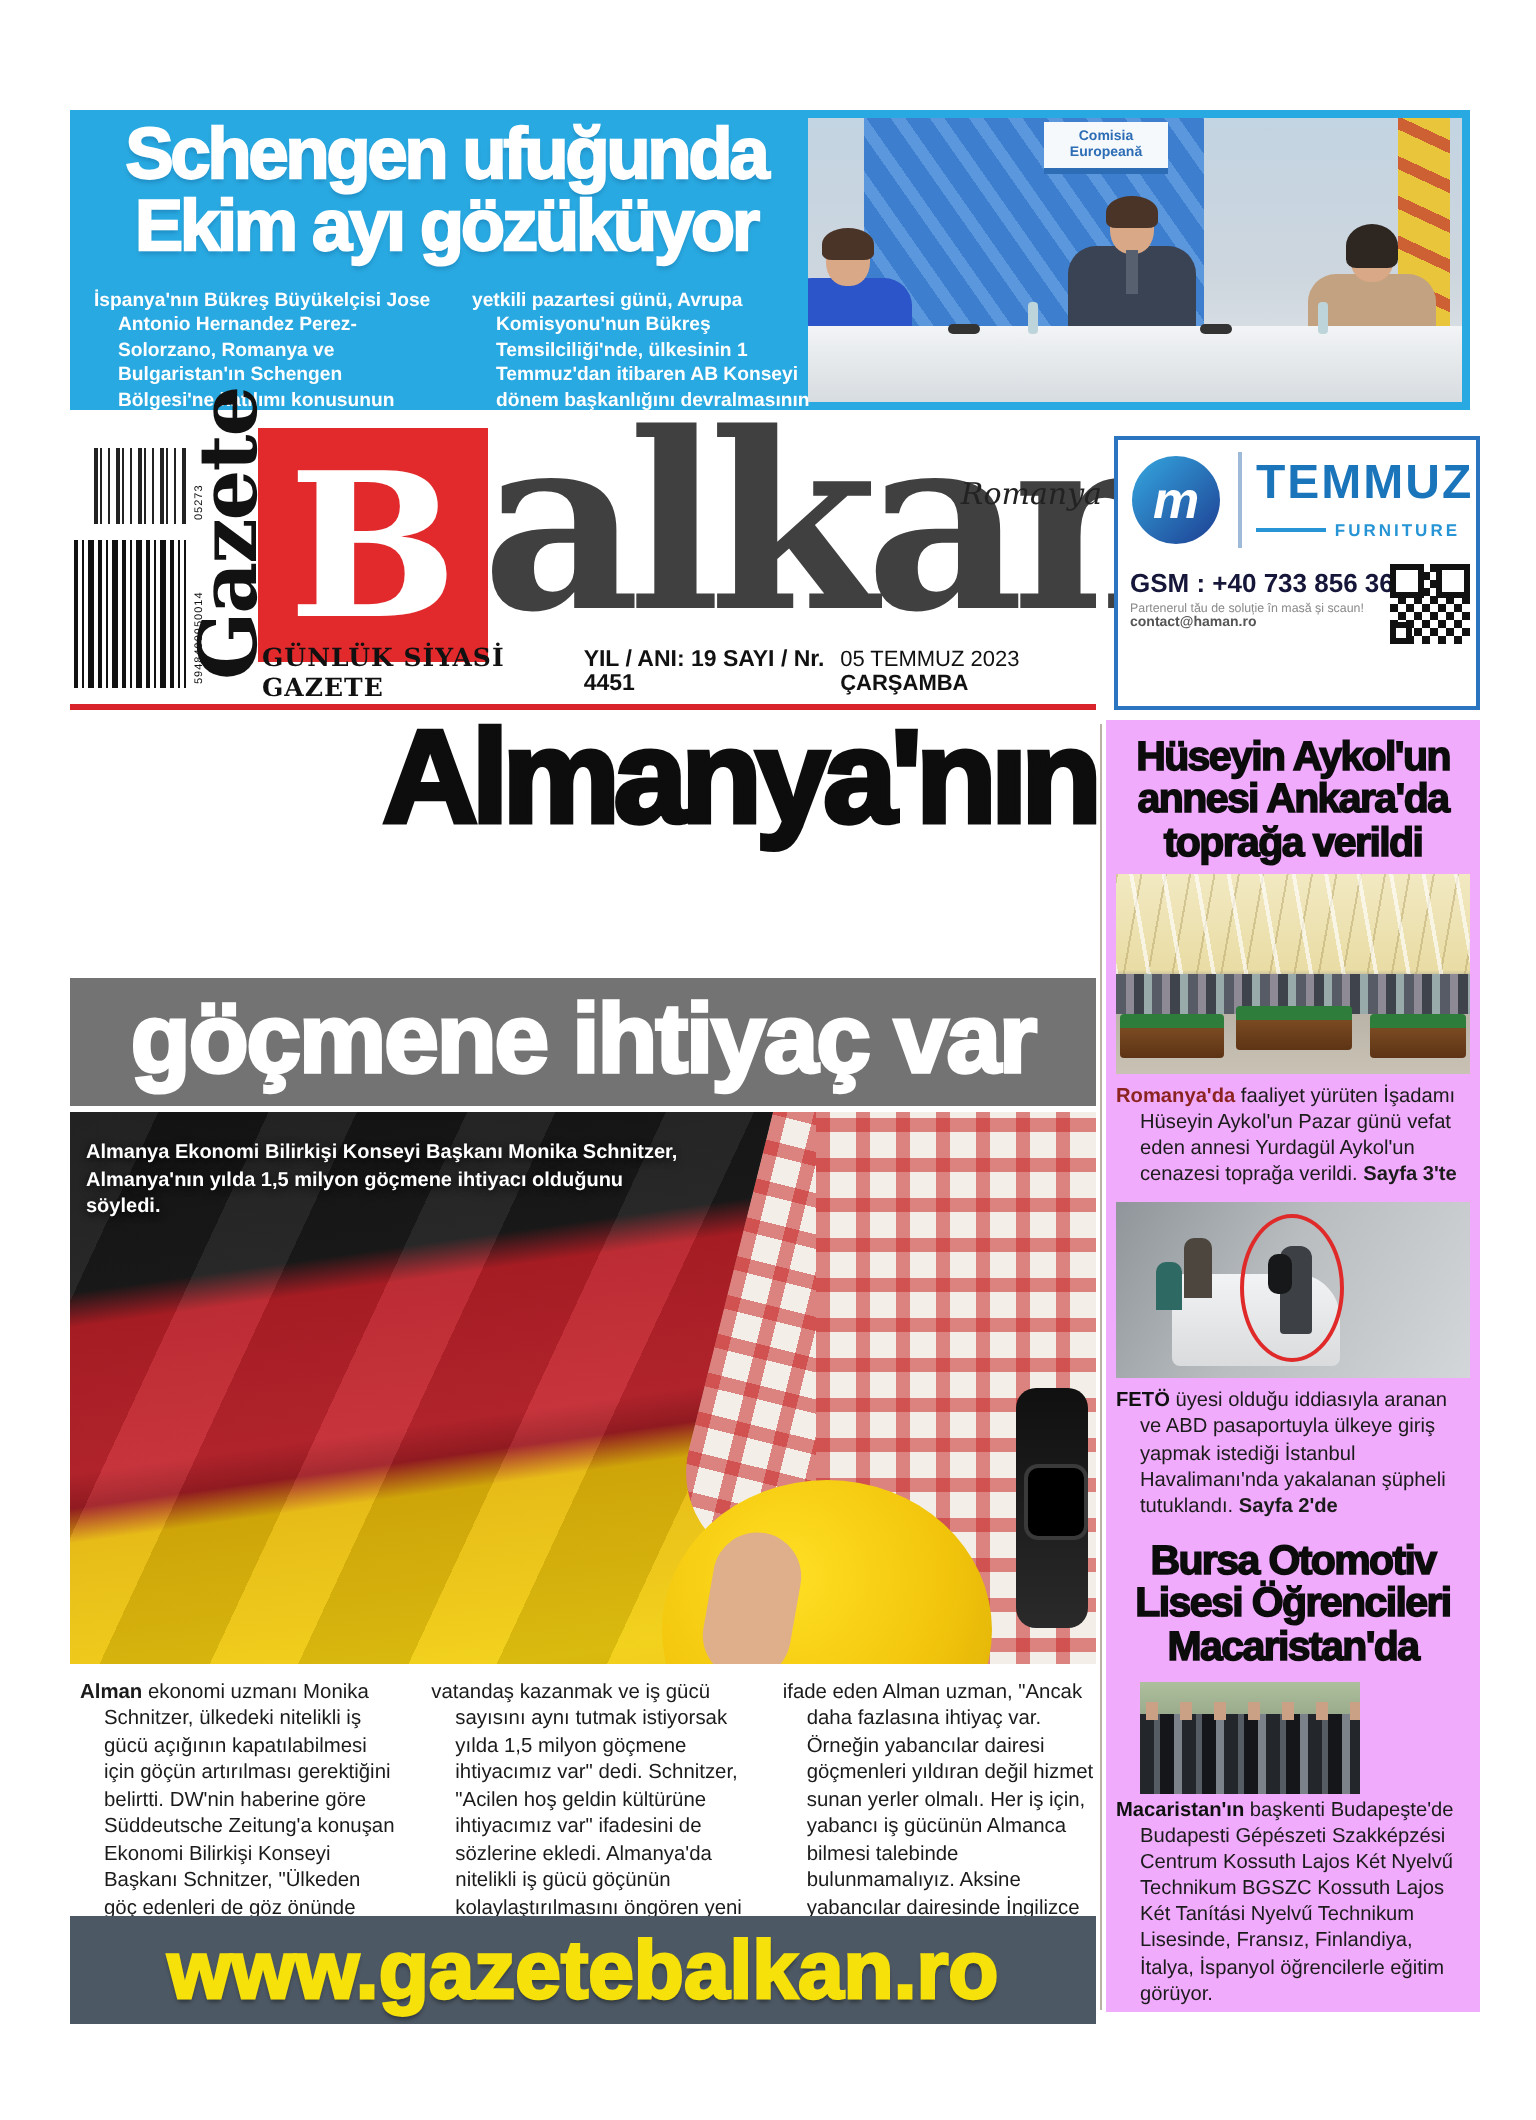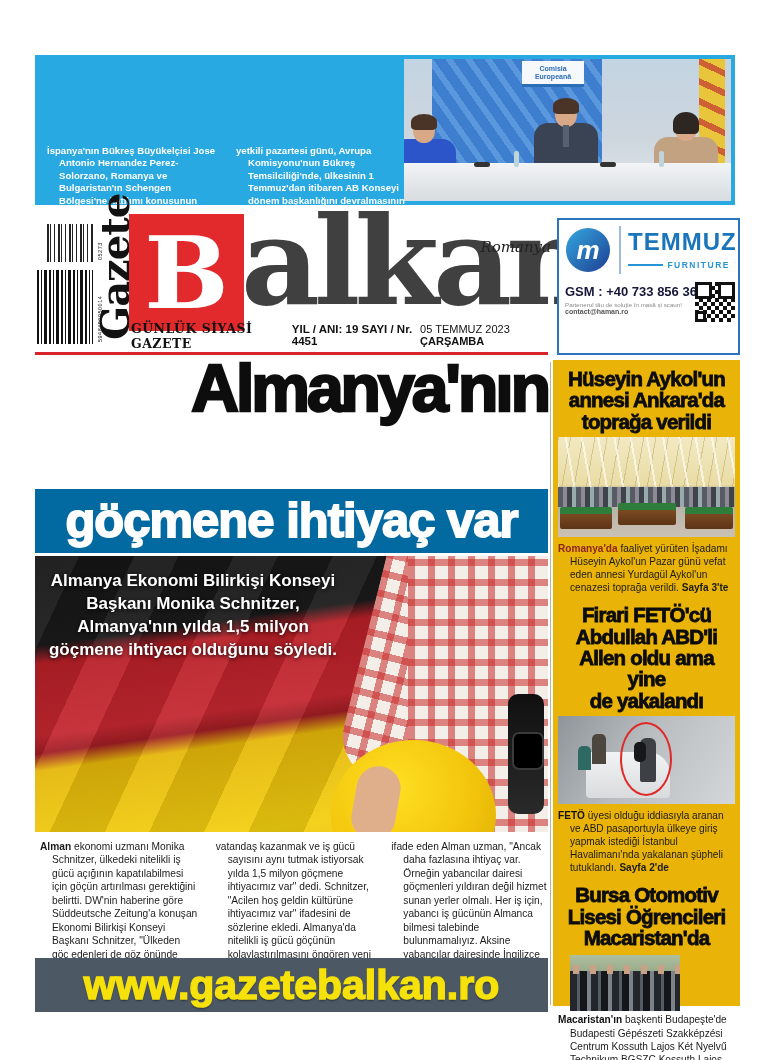--- a/index.html
+++ b/index.html
@@ -91,21 +91,21 @@
   .h-qr { position:absolute; right:3px; top:2px; width:40px; height:40px;
           background:repeating-conic-gradient(#111 0% 25%, #fff 0% 50%); background-size:8px 8px; }
   .h-qr:before, .h-qr:after, .h-qr .qr3 { content:""; position:absolute; width:11px; height:11px;
           border:3px solid #111; background:#fff; }
   .h-qr:before { left:0; top:0; } .h-qr:after { right:0; top:0; } .h-qr .qr3 { left:0; bottom:0; }
 
   
   #lead-headline { position:absolute; left:35px; top:356px; width:513px; text-align:right;
                    font-weight:bold; font-size:66px; line-height:0.98; letter-spacing:-3px;
                    color:#0d0d0d; -webkit-text-stroke:2.5px #0d0d0d; }
-  #red-bar { position:absolute; left:35px; top:489px; width:513px; height:64px; background:#0369a1;
+  #red-bar { position:absolute; left:35px; top:489px; width:513px; height:64px; background:#737373;
              color:#fff; font-weight:bold; font-size:49px; text-align:center; line-height:62px;
              letter-spacing:-1px; -webkit-text-stroke:1.8px #fff; }
   #main-photo { position:absolute; left:35px; top:556px; width:513px; height:276px; overflow:hidden;
                 background:linear-gradient(172deg,#141414 0%,#1b1b1b 26%,#b81f27 31%,#c42730 52%,#a01d24 57%,#e5b70a 62%,#f2cf10 88%,#e8bf08 100%); }
   .flag-sheen { position:absolute; inset:0;
                 background:repeating-linear-gradient(115deg,rgba(255,255,255,.06) 0 40px,rgba(0,0,0,.10) 40px 90px); }
   .shirt-torso { position:absolute; right:-10px; top:-10px; width:150px; height:300px; background:#f3efe8;
                  background-image:repeating-linear-gradient(90deg,rgba(200,42,42,.55) 0 7px,rgba(0,0,0,0) 7px 20px),
                                   repeating-linear-gradient(0deg,rgba(200,42,42,.55) 0 7px,rgba(0,0,0,0) 7px 20px); }
   .shirt-arm { position:absolute; right:90px; top:-30px; width:95px; height:260px; border-radius:0 0 48px 48px;
@@ -114,39 +114,39 @@
                                 repeating-linear-gradient(0deg,rgba(200,42,42,.55) 0 7px,rgba(0,0,0,0) 7px 20px); }
   .hand { position:absolute; right:150px; bottom:-8px; width:44px; height:74px; border-radius:22px;
           background:#dfae8b; transform:rotate(10deg); }
   .helmet { position:absolute; right:52px; bottom:-58px; width:165px; height:150px; border-radius:50%;
             background:radial-gradient(circle at 38% 32%,#ffdf23,#f2c50c 55%,#d8a805); }
   .watch { position:absolute; right:4px; bottom:18px; width:36px; height:120px; border-radius:10px;
            background:linear-gradient(180deg,#101010,#2a2a2a); }
   .watch:before { content:""; position:absolute; left:4px; top:38px; width:28px; height:34px;
                   border-radius:7px; background:#000; border:2px solid #3a3a3a; }
   .photo-subhead { position:absolute; left:8px; top:14px; width:300px; color:#fff;
-                   font-size:17px; font-weight:bold; line-height:1.35; text-align:center;
+                   font-size:10px; font-weight:bold; line-height:1.35; text-align:left;
                    text-shadow:0 1px 4px rgba(0,0,0,.9); }
 
   
   #body-cols { position:absolute; left:40px; top:840px; width:510px; display:flex; gap:17px; }
   .news-col { width:159px; font-size:10.2px; line-height:1.32; color:#1b1b1b;
               padding-left:12px; text-indent:-12px; }
   .lead-word { font-weight:bold; }
   .page-ref { font-weight:bold; }
 
   
   #footer-banner { position:absolute; left:35px; top:958px; width:513px; height:54px; background:#4c5864;
                    display:flex; align-items:center; justify-content:center; }
   #footer-banner span { color:#f6e10a; font-size:41px; font-weight:bold; letter-spacing:0px;
                         -webkit-text-stroke:1.5px #f6e10a; text-shadow:0 2px 2px rgba(0,0,0,.4); }
 
   
   #sidebar-divider { position:absolute; left:550px; top:362px; width:1px; height:643px; background:#b9b2a4; }
-  #sidebar { position:absolute; left:553px; top:360px; width:187px; height:646px; background:#eab308;
+  #sidebar { position:absolute; left:553px; top:360px; width:187px; height:646px; background:#f0abfc;
              padding:5px 5px 0; }
   .sb-title { font-weight:bold; font-size:20.5px; line-height:1.04; text-align:center;
               letter-spacing:-0.8px; color:#0c0c0c; white-space:pre-line; margin:3px 0 5px;
               -webkit-text-stroke:0.8px #0c0c0c; }
   .sb-text { font-size:10.1px; line-height:1.3; color:#1b1b1b; padding-left:12px; text-indent:-12px; }
   .sb-lead-red { font-weight:bold; color:#8b2420; }
   .sb-lead { font-weight:bold; color:#111; }
   .sb-photo { position:relative; width:177px; overflow:hidden; margin:0 0 5px; }
   
   .ph-funeral { height:100px;
@@ -178,20 +178,22 @@
   .ph-students .heads { position:absolute; left:0; top:10px; width:100%; height:9px;
      background:repeating-linear-gradient(90deg,rgba(0,0,0,0) 0 3px,#caa184 3px 9px,rgba(0,0,0,0) 9px 17px); }
   .sb-article { margin-bottom:7px; overflow:hidden; }
 </style>
 </head>
 <body>
 
 <div id="page">
 
   <div id="top-banner">
+    <div class="banner-headline">Schengen ufuğunda
+Ekim ayı gözüküyor</div>
     <div class="banner-cols">
       <div class="bcol">İspanya'nın Bükreş Büyükelçisi Jose Antonio Hernandez Perez-Solorzano, Romanya ve Bulgaristan'ın Schengen Bölgesi'ne katılımı konusunun büyük olasılıkla Ekim ayında Adalet ve İçişleri Konseyi'nin (JAI) gündemine alınacağını söyledi. İspanyol</div>
       <div class="bcol"><span>yetkili pazartesi günü, Avrupa Komisyonu'nun Bükreş Temsilciliği'nde, ülkesinin 1 Temmuz'dan itibaren AB Konseyi dönem başkanlığını devralmasının vesilesiyle düzenlediği basın toplantısında şunları söyledi: </span><span class="page-ref">Sayfa 7'de</span></div>
     </div>
     <div class="banner-photo">
       <div class="bp-panel"></div>
       <div class="bp-sign">Comisia Europeană</div>
       <div class="bp-flag"></div>
       <div class="person p1">
           <div class="head">
@@ -298,24 +300,20 @@
         <div class="rays"></div>
         <div class="crowd"></div>
         <div class="casket c1"></div>
         <div class="casket c2"></div>
         <div class="casket c3"></div>
       </div>
       <div class="sb-text"><span class="sb-lead-red">Romanya'da</span><span> faaliyet yürüten İşadamı Hüseyin Aykol'un Pazar günü vefat eden annesi Yurdagül Aykol'un cenazesi toprağa verildi. </span><span class="page-ref">Sayfa 3'te</span></div>
     </div>
 
     <div class="sb-article">
-      <div class="sb-title">Firari FETÖ'cü
-Abdullah ABD'li
-Allen oldu ama yine
-de yakalandı</div>
       <div class="sb-photo ph-airport">
         <div class="desk"></div>
         <div class="fig1"></div>
         <div class="fig2"></div>
         <div class="suspect"></div>
         <div class="backpack"></div>
         <div class="ellipse"></div>
       </div>
       <div class="sb-text"><span class="sb-lead">FETÖ</span><span> üyesi olduğu iddiasıyla aranan ve ABD pasaportuyla ülkeye giriş yapmak istediği İstanbul Havalimanı'nda yakalanan şüpheli tutuklandı. </span><span class="page-ref">Sayfa 2'de</span></div>
     </div>

